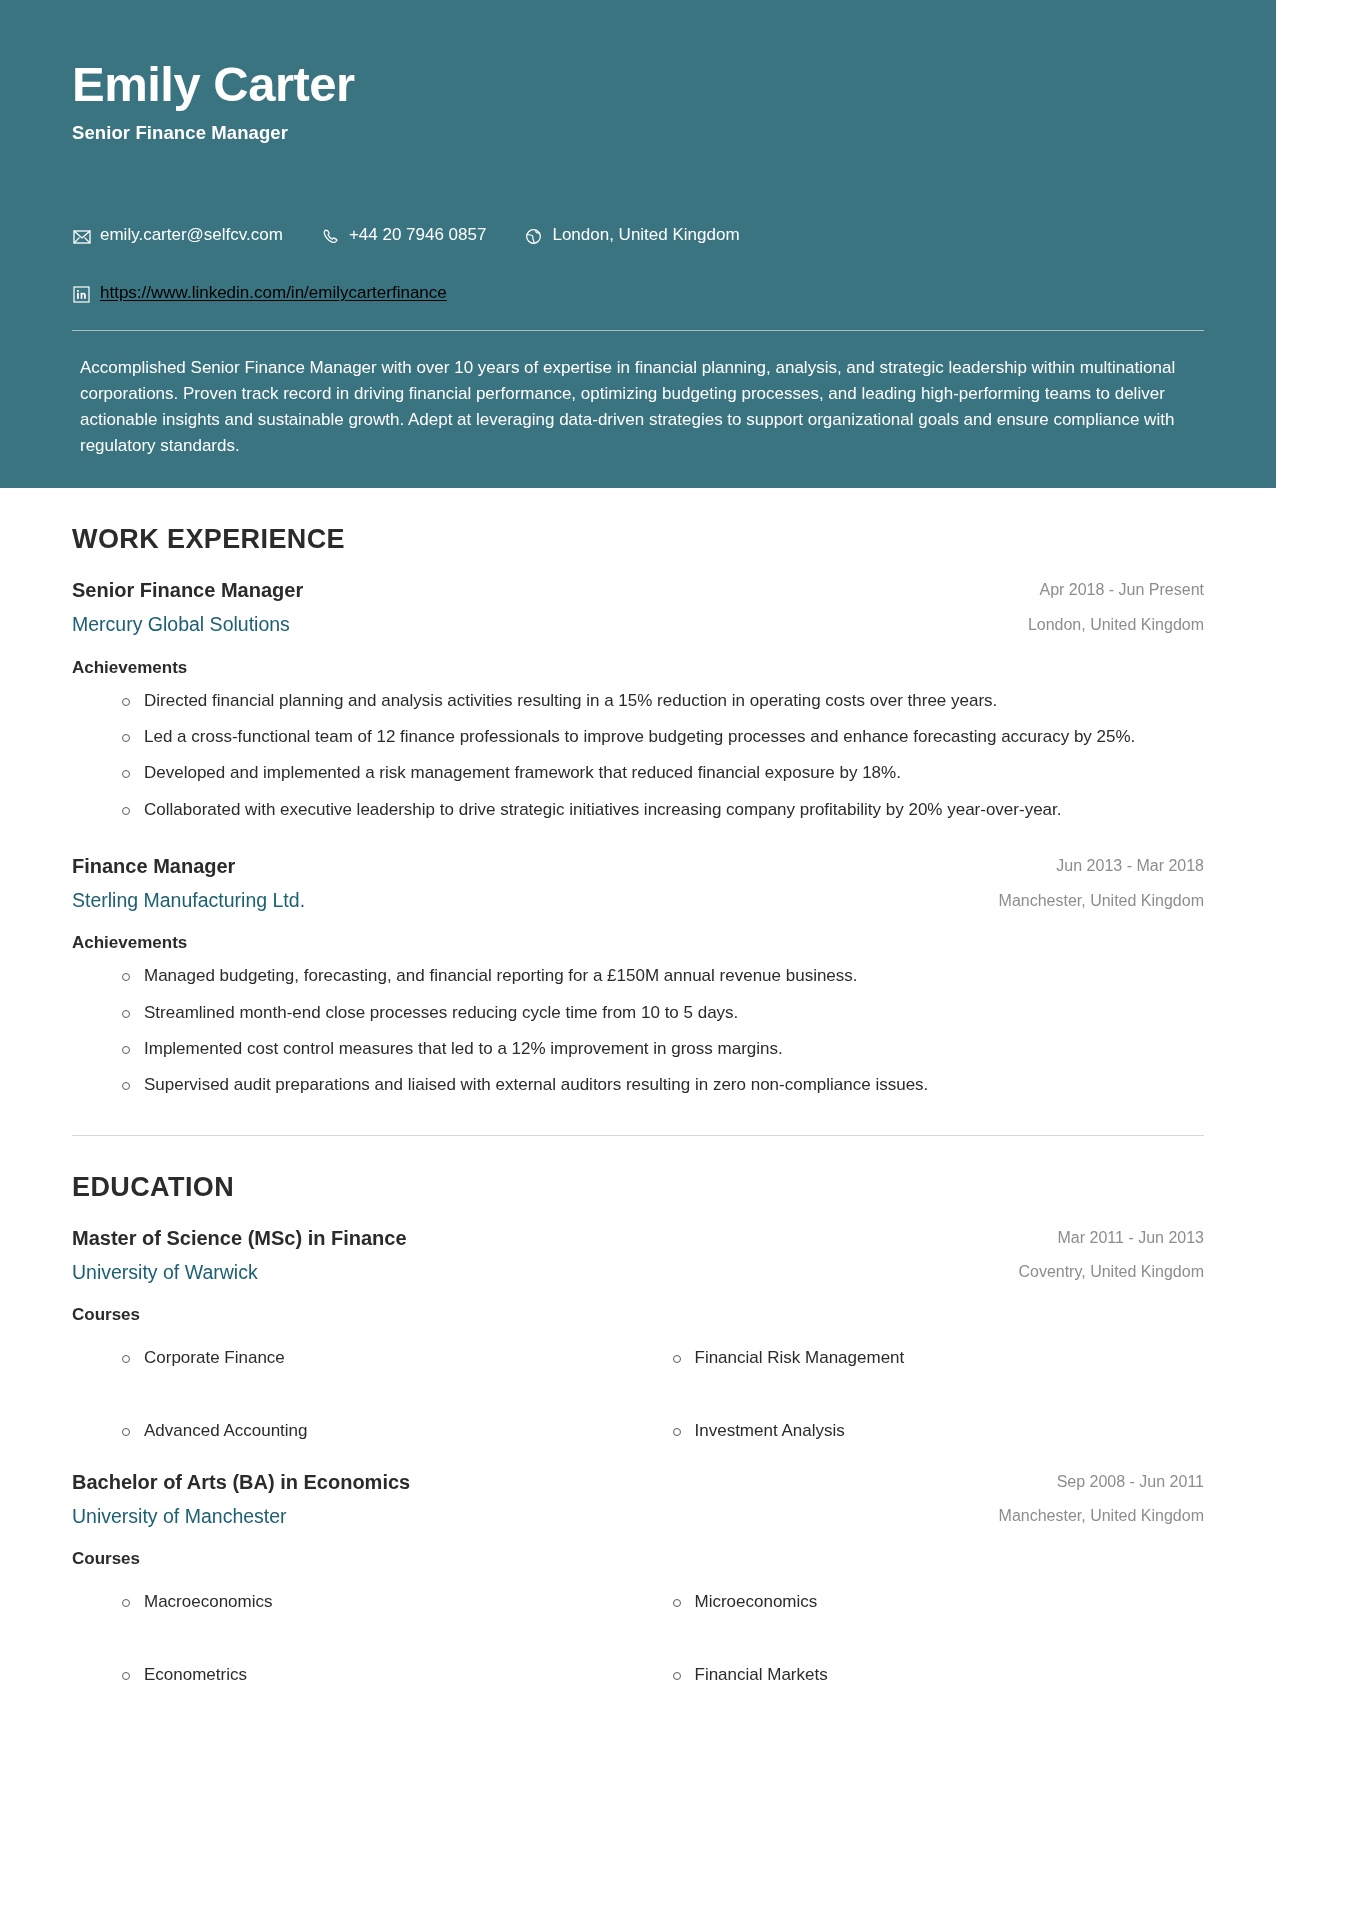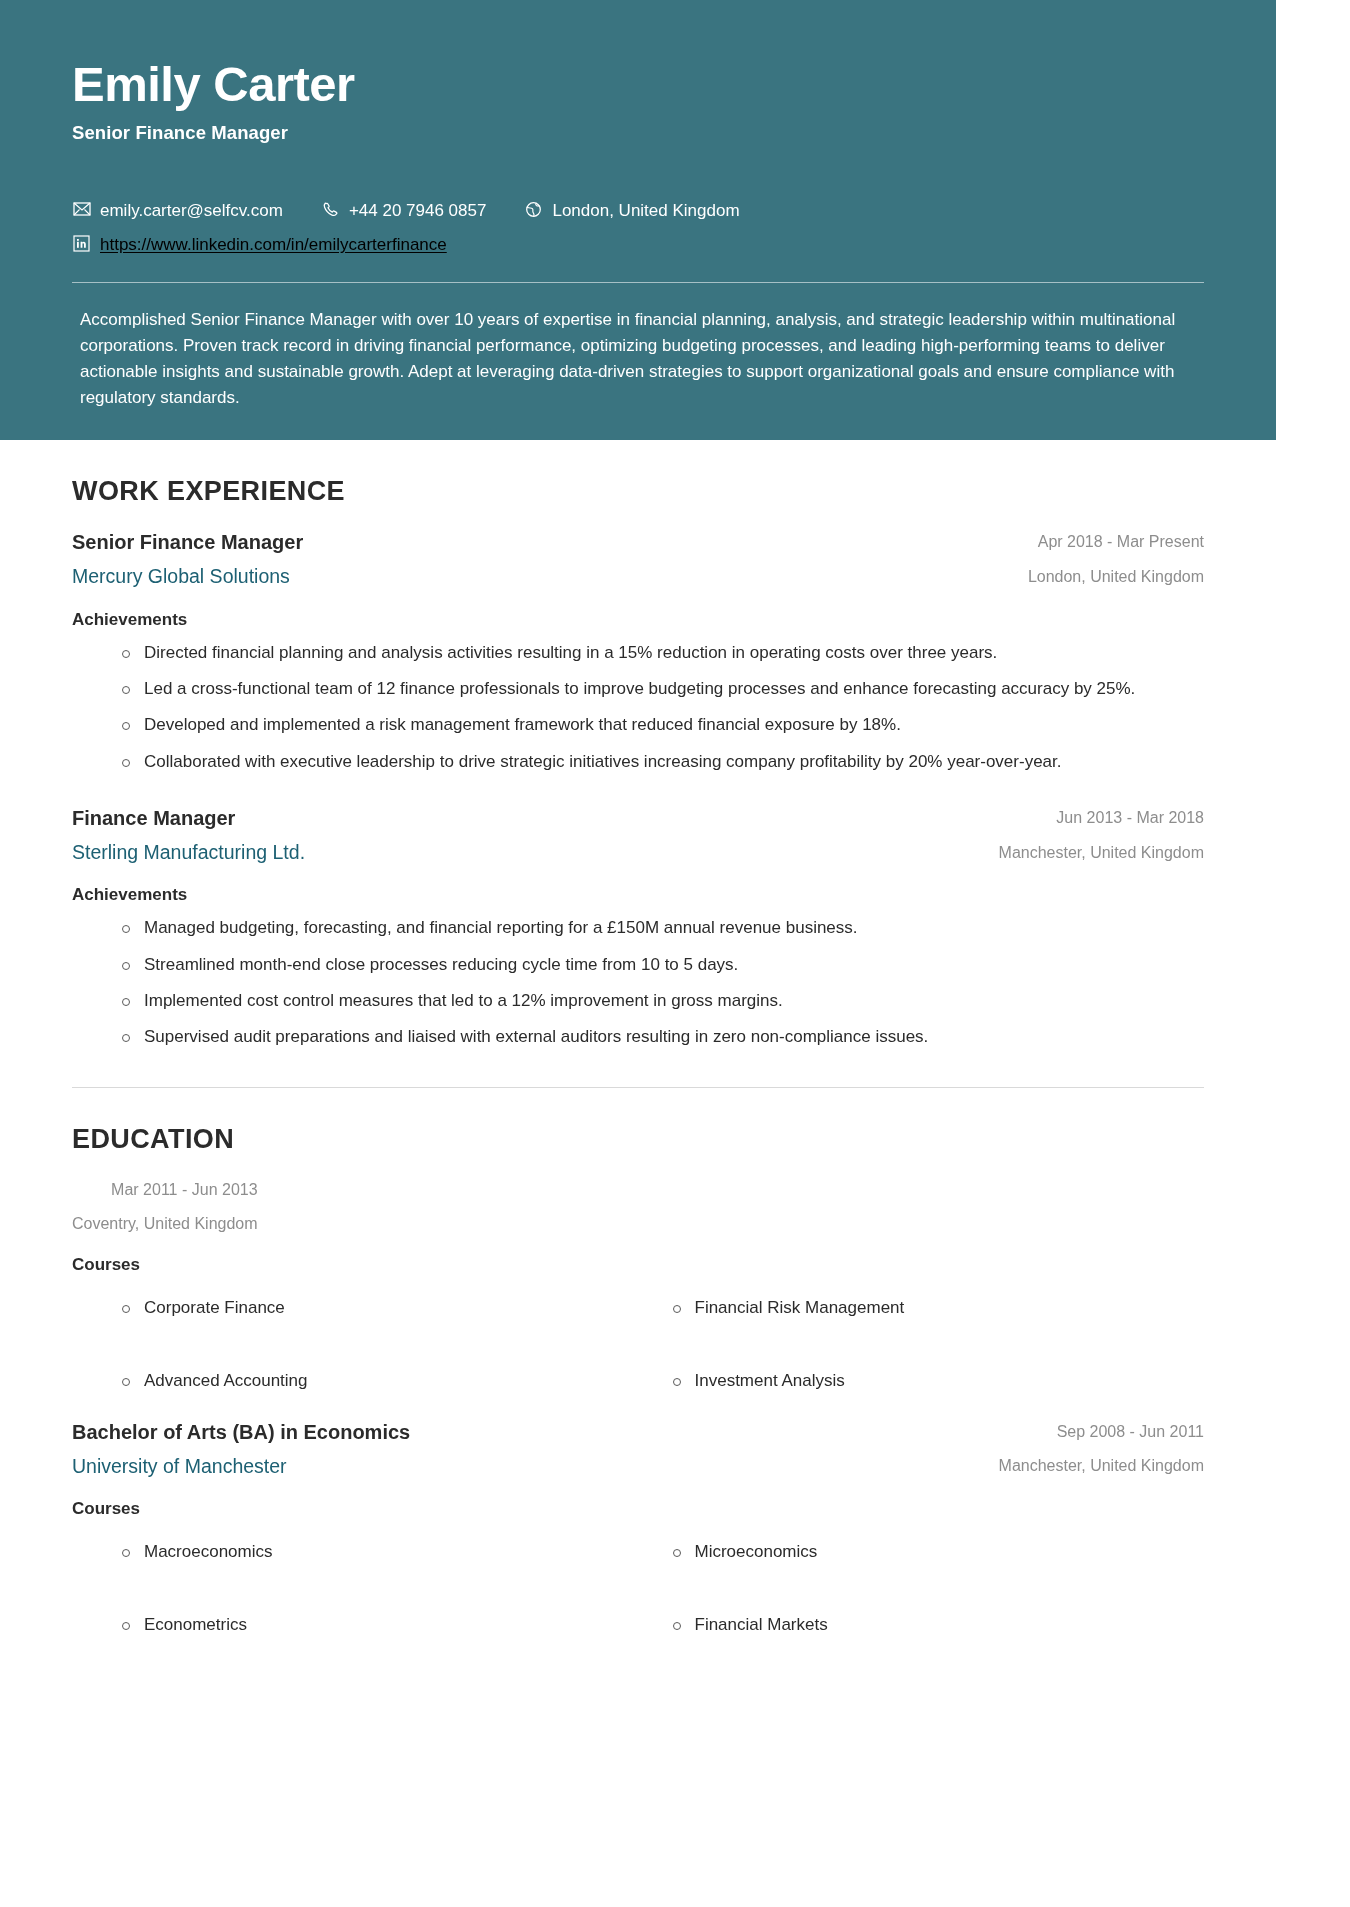--- a/index.html
+++ b/index.html
@@ -48,25 +48,26 @@
   .contact-line {
     display: flex;
     align-items: center;
     flex-wrap: wrap;
     gap: 0px;
     margin-bottom: 12px;
   }
 
   .contact-item {
     display: flex;
-    align-items: flex-start;
+    align-items: flex-end;
     font-size: 17px;
     color: #ffffff;
     margin-right: 38px;
     line-height: 1.3;
+    margin-top: 24px;
   }
 
   .contact-item .ico {
     display: inline-flex;
     align-items: center;
     justify-content: center;
     width: 19px;
     height: 19px;
     margin-right: 9px;
     flex: none;
@@ -298,21 +299,21 @@
     <div class="section">
       <div class="section-title">WORK EXPERIENCE</div>
 
       <div class="entry exp-entry">
         <div class="entry-head">
           <div class="entry-left">
             <div class="entry-role">Senior Finance Manager</div>
             <div class="entry-org">Mercury Global Solutions</div>
           </div>
           <div class="entry-right">
-            <div class="entry-date">Apr 2018 - Mar Present</div>
+            <div class="entry-date">Apr 2018 - Jun Present</div>
             <div class="entry-place">London, United Kingdom</div>
           </div>
         </div>
         <div class="sub-label">Achievements</div>
         <ul class="bullets">
           <li>Directed financial planning and analysis activities resulting in a 15% reduction in operating costs over three years.</li>
           <li>Led a cross-functional team of 12 finance professionals to improve budgeting processes and enhance forecasting accuracy by 25%.</li>
           <li>Developed and implemented a risk management framework that reduced financial exposure by 18%.</li>
           <li>Collaborated with executive leadership to drive strategic initiatives increasing company profitability by 20% year-over-year.</li>
         </ul>
@@ -339,20 +340,24 @@
       </div>
     </div>
 
     <div class="section-divider"></div>
 
     <div class="section">
       <div class="section-title">EDUCATION</div>
 
       <div class="entry edu-entry">
         <div class="entry-head">
+          <div class="entry-left">
+            <div class="entry-role">Master of Science (MSc) in Finance</div>
+            <div class="entry-org">University of Warwick</div>
+          </div>
           <div class="entry-right">
             <div class="entry-date">Mar 2011 - Jun 2013</div>
             <div class="entry-place">Coventry, United Kingdom</div>
           </div>
         </div>
         <div class="sub-label">Courses</div>
         <div class="courses-grid">
           <div class="course-item">Corporate Finance</div>
           <div class="course-item">Financial Risk Management</div>
           <div class="course-item">Advanced Accounting</div>

